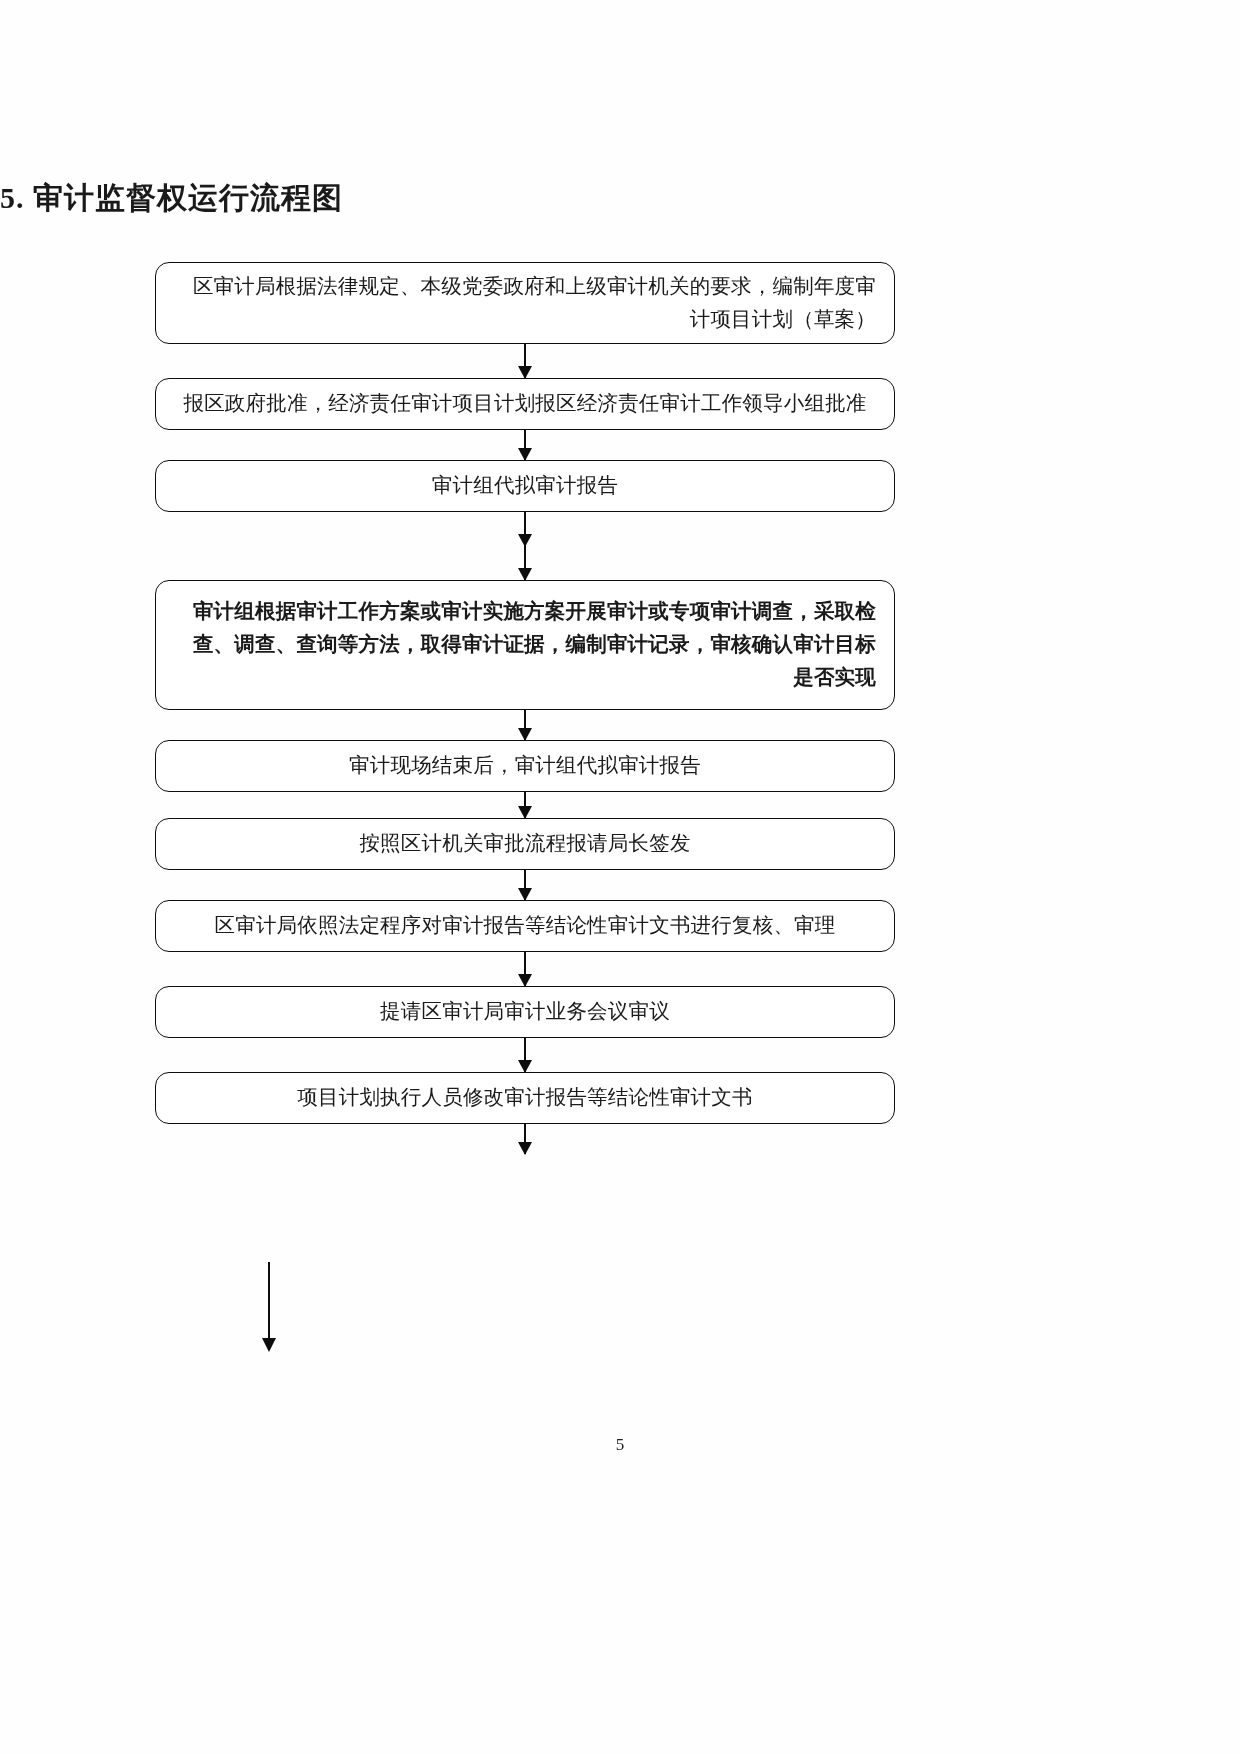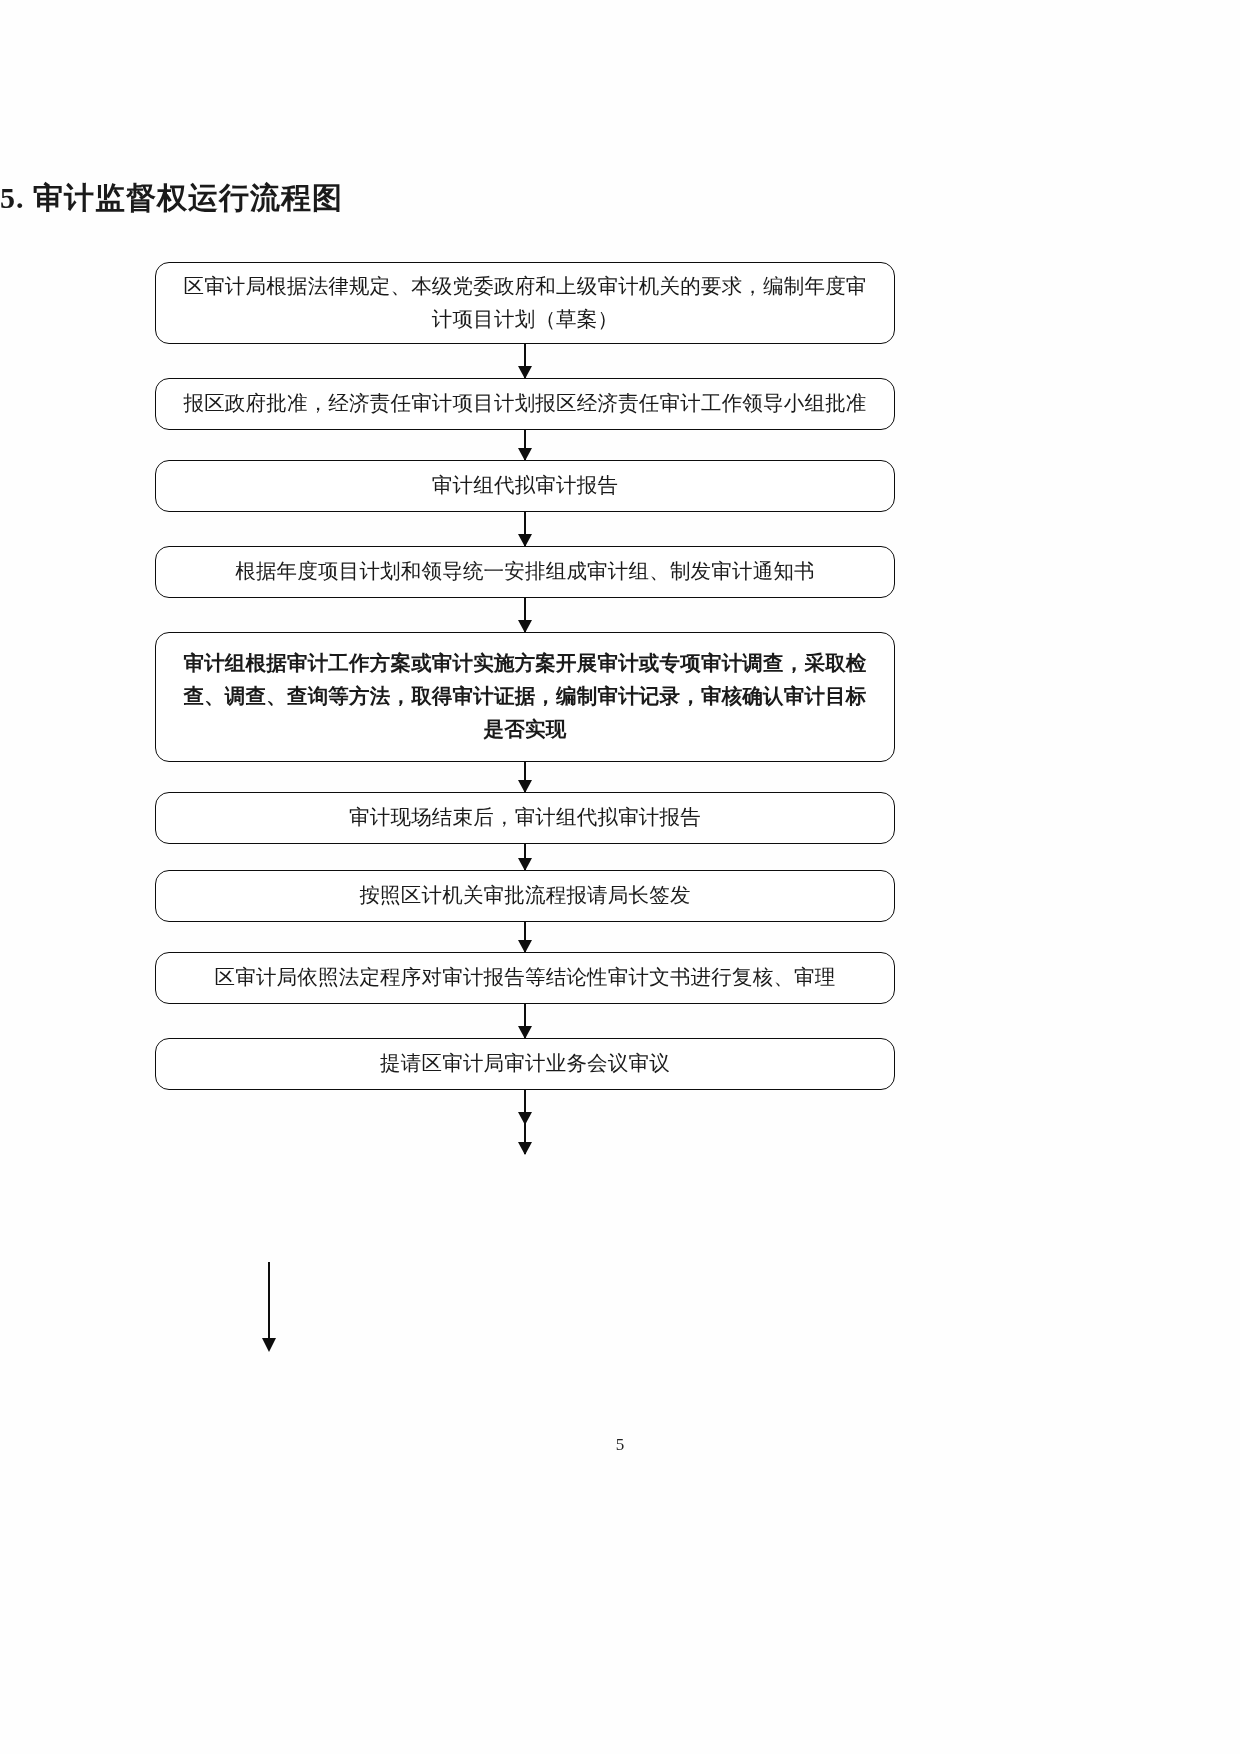--- a/index.html
+++ b/index.html
@@ -54,21 +54,21 @@
     line-height: 1.62;
     font-family: "Liberation Serif", "DejaVu Serif", serif;
     letter-spacing: 0.2px;
   }
   .node.center {
     justify-content: flex-end;
     text-align: center;
   }
   .node.justify {
     justify-content: flex-start;
-    text-align: center;
+    text-align: right;
   }
 
   .node .node-text {
     display: block;
     width: 100%;
   }
 
   
   .h-tall   { height: 82px; }
   .h-norm   { height: 52px; }
@@ -162,23 +162,20 @@
 
     <div class="node center h-norm">
       <span class="node-text">审计组代拟审计报告</span>
     </div>
     <div class="connector gap-34">
       <div class="arrow-line">
         <div class="arrow-head"></div>
       </div>
     </div>
 
-    <div class="node center h-norm">
-      <span class="node-text">根据年度项目计划和领导统一安排组成审计组、制发审计通知书</span>
-    </div>
     <div class="connector gap-34">
       <div class="arrow-line">
         <div class="arrow-head"></div>
       </div>
     </div>
 
     <div class="node justify h-big">
       <span class="node-text">审计组根据审计工作方案或审计实施方案开展审计或专项审计调查，采取检查、调查、查询等方法，取得审计证据，编制审计记录，审核确认审计目标是否实现</span>
     </div>
     <div class="connector gap-30">
@@ -216,20 +213,23 @@
 
     <div class="node center h-norm">
       <span class="node-text">提请区审计局审计业务会议审议</span>
     </div>
     <div class="connector gap-34">
       <div class="arrow-line">
         <div class="arrow-head"></div>
       </div>
     </div>
 
+    <div class="node center h-norm">
+      <span class="node-text">项目计划执行人员修改审计报告等结论性审计文书</span>
+    </div>
     <div class="connector gap-30">
       <div class="arrow-line">
         <div class="arrow-head"></div>
       </div>
     </div>
 
 
   </div>
 
   <div class="tail-arrow">

